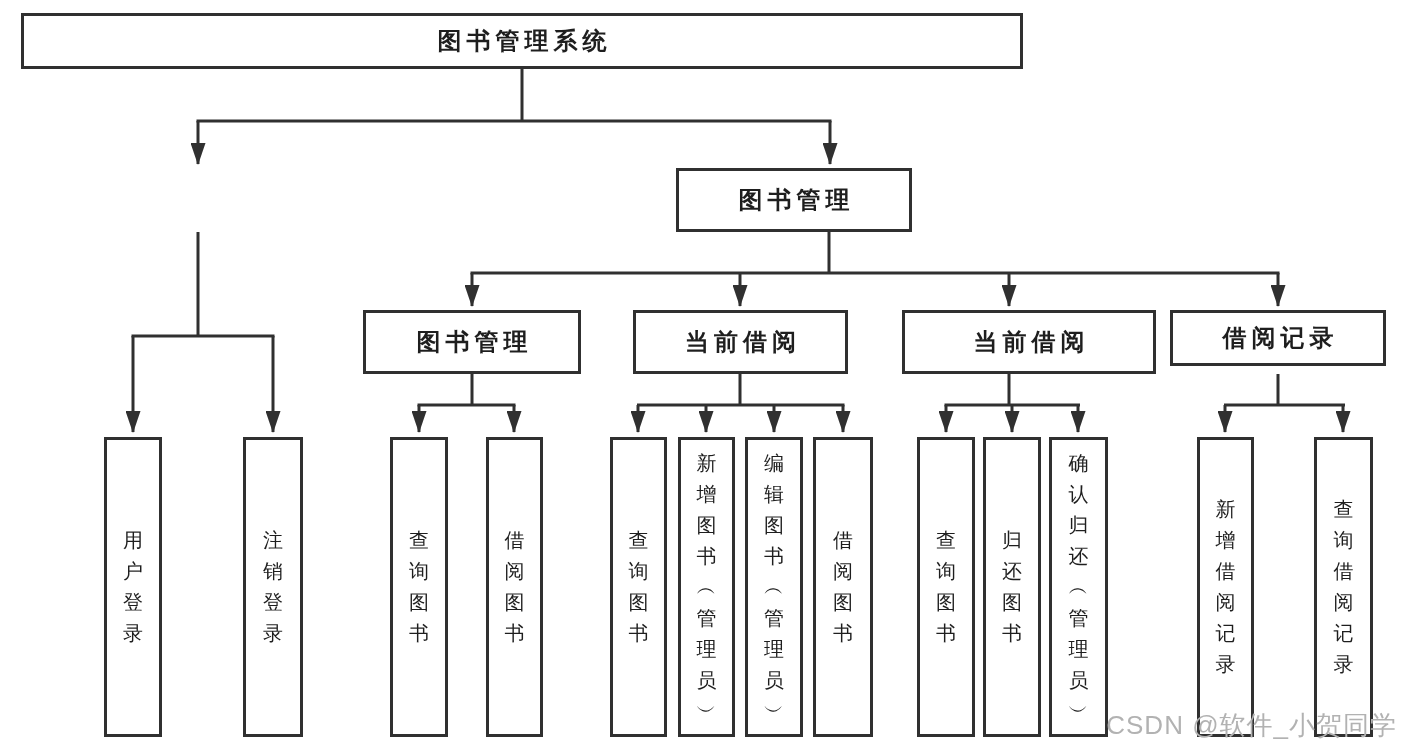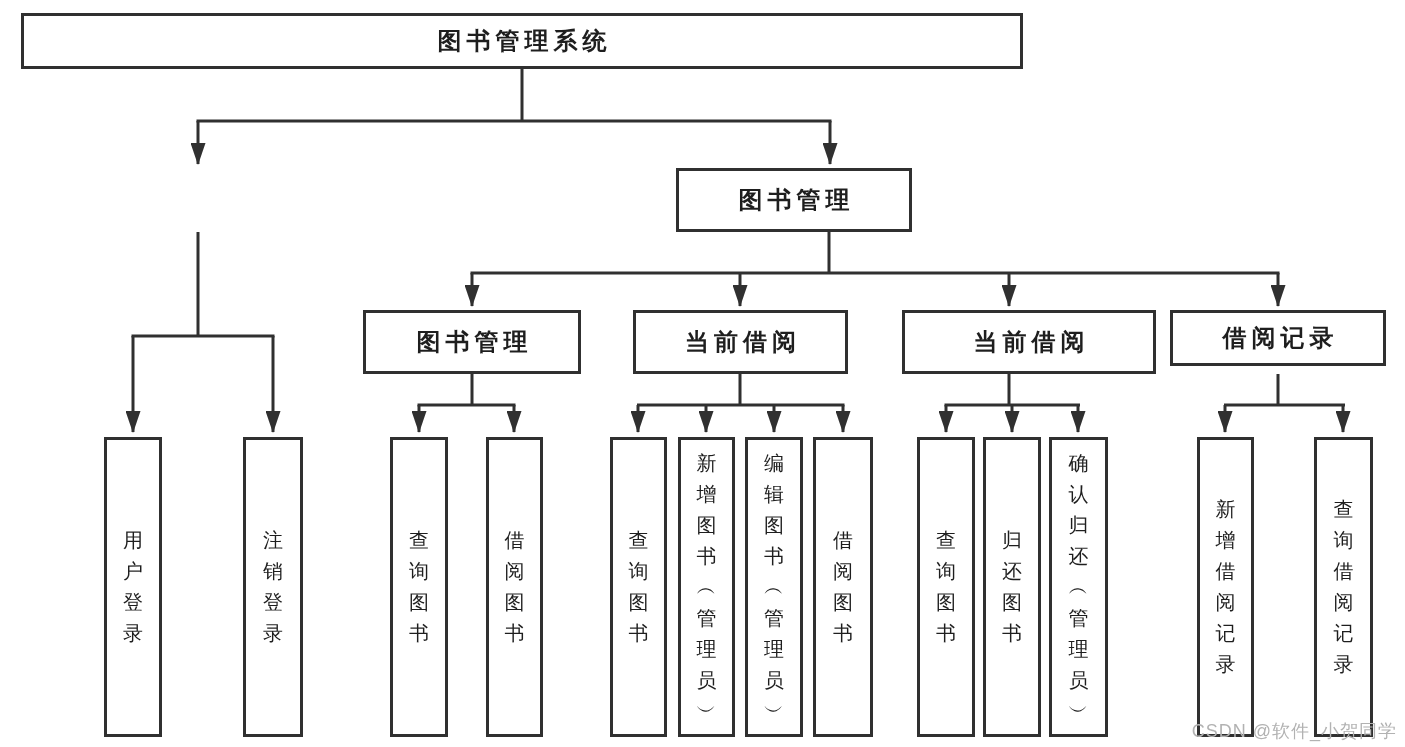--- a/index.html
+++ b/index.html
@@ -68,21 +68,21 @@
     display:block;
     height:31px;
     line-height:31px;
     font-size:20px;
     text-align:center;
   }
   .watermark{
     position:absolute;
     right:8px;
     bottom:4px;
-    font-size:18px;
+    font-size:26px;
     letter-spacing:1px;
     color:var(--watermark);
     white-space:nowrap;
   }
 </style>
 </head>
 <body>
 
 <div id="canvas">
 

